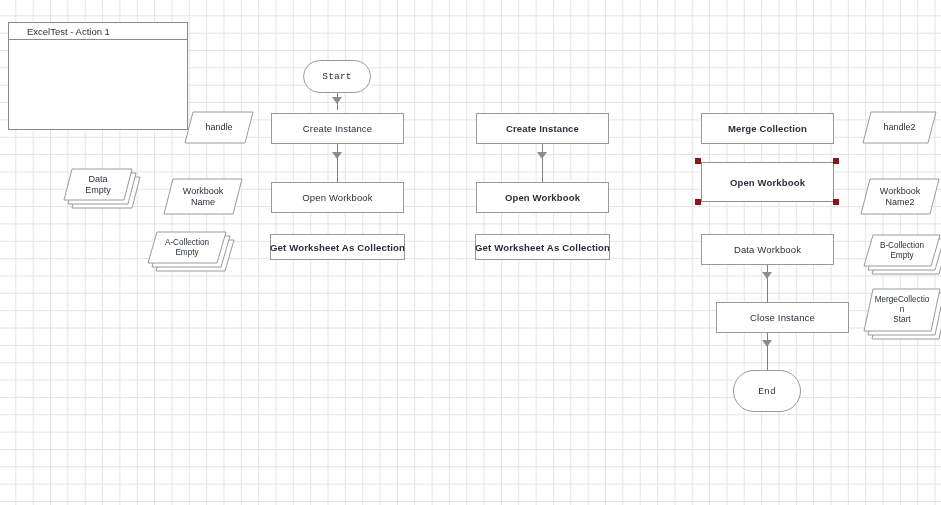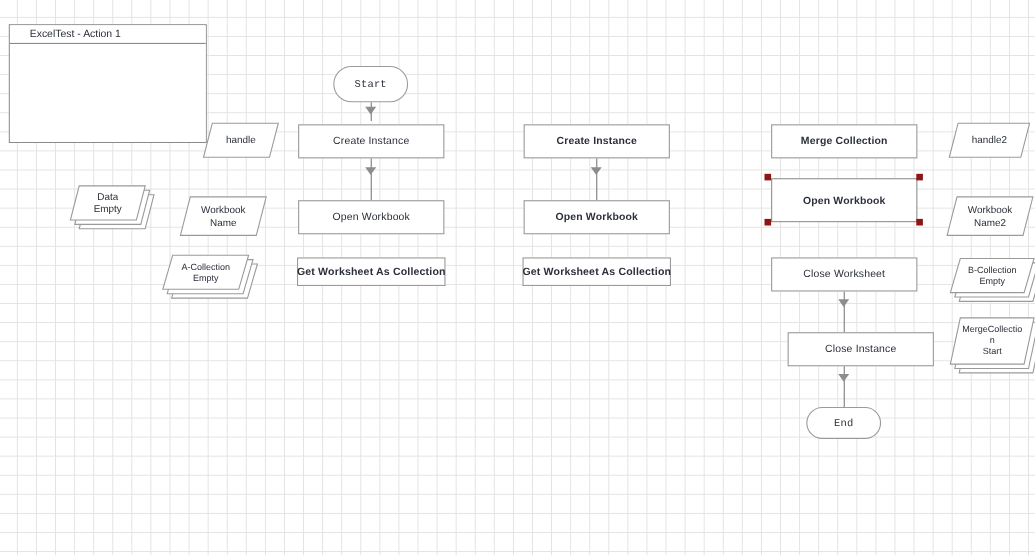--- a/index.html
+++ b/index.html
@@ -152,31 +152,31 @@
   <div class="node bold" style="left:475px; top:234px; width:135px; height:26px; font-size:9.6px;">Get Worksheet As Collection</div>
 
   <div class="node bold" style="left:701px; top:113px; width:133px; height:31px;">Merge Collection</div>
 
   <div class="node bold selected" style="left:701px; top:162px; width:133px; height:40px;">Open Workbook</div>
   <div class="handle-dot" style="left:695px; top:158px;"></div>
   <div class="handle-dot" style="left:833px; top:158px;"></div>
   <div class="handle-dot" style="left:695px; top:199px;"></div>
   <div class="handle-dot" style="left:833px; top:199px;"></div>
 
-  <div class="node" style="left:701px; top:234px; width:133px; height:31px;">Close Worksheet</div>
+  <div class="node" style="left:701px; top:234px; width:133px; height:31px;">Data Workbook</div>
 
   <div class="conn-line" style="left:767px; top:265px; height:37px;"></div>
   <div class="conn-arrow" style="left:762px; top:272px;"></div>
 
   <div class="node" style="left:701px; top:302px; width:133px; height:31px;margin-left:15px;">Close Instance</div>
 
   <div class="conn-line" style="left:767px; top:333px; height:37px;"></div>
   <div class="conn-arrow" style="left:762px; top:340px;"></div>
 
-  <div class="node terminator" style="left:733px; top:370px; width:68px; height:29px;text-align:right;">End</div>
+  <div class="node terminator" style="left:733px; top:370px; width:68px; height:42px;text-align:right;">End</div>
 
   <div class="para-wrap" style="left:184px; top:111px; width:70px; height:33px;">
     <svg width="70" height="33" viewBox="0 0 70 33">
       <polygon points="9,1 69,1 61,32 1,32" fill="#ffffff" stroke="#9a9a9a" stroke-width="1"></polygon>
     </svg>
     <div class="para-label">handle</div>
   </div>
 
   <div class="para-wrap" style="left:63px; top:168px; width:70px; height:34px;">
     <svg width="78" height="42" viewBox="0 0 78 42">

